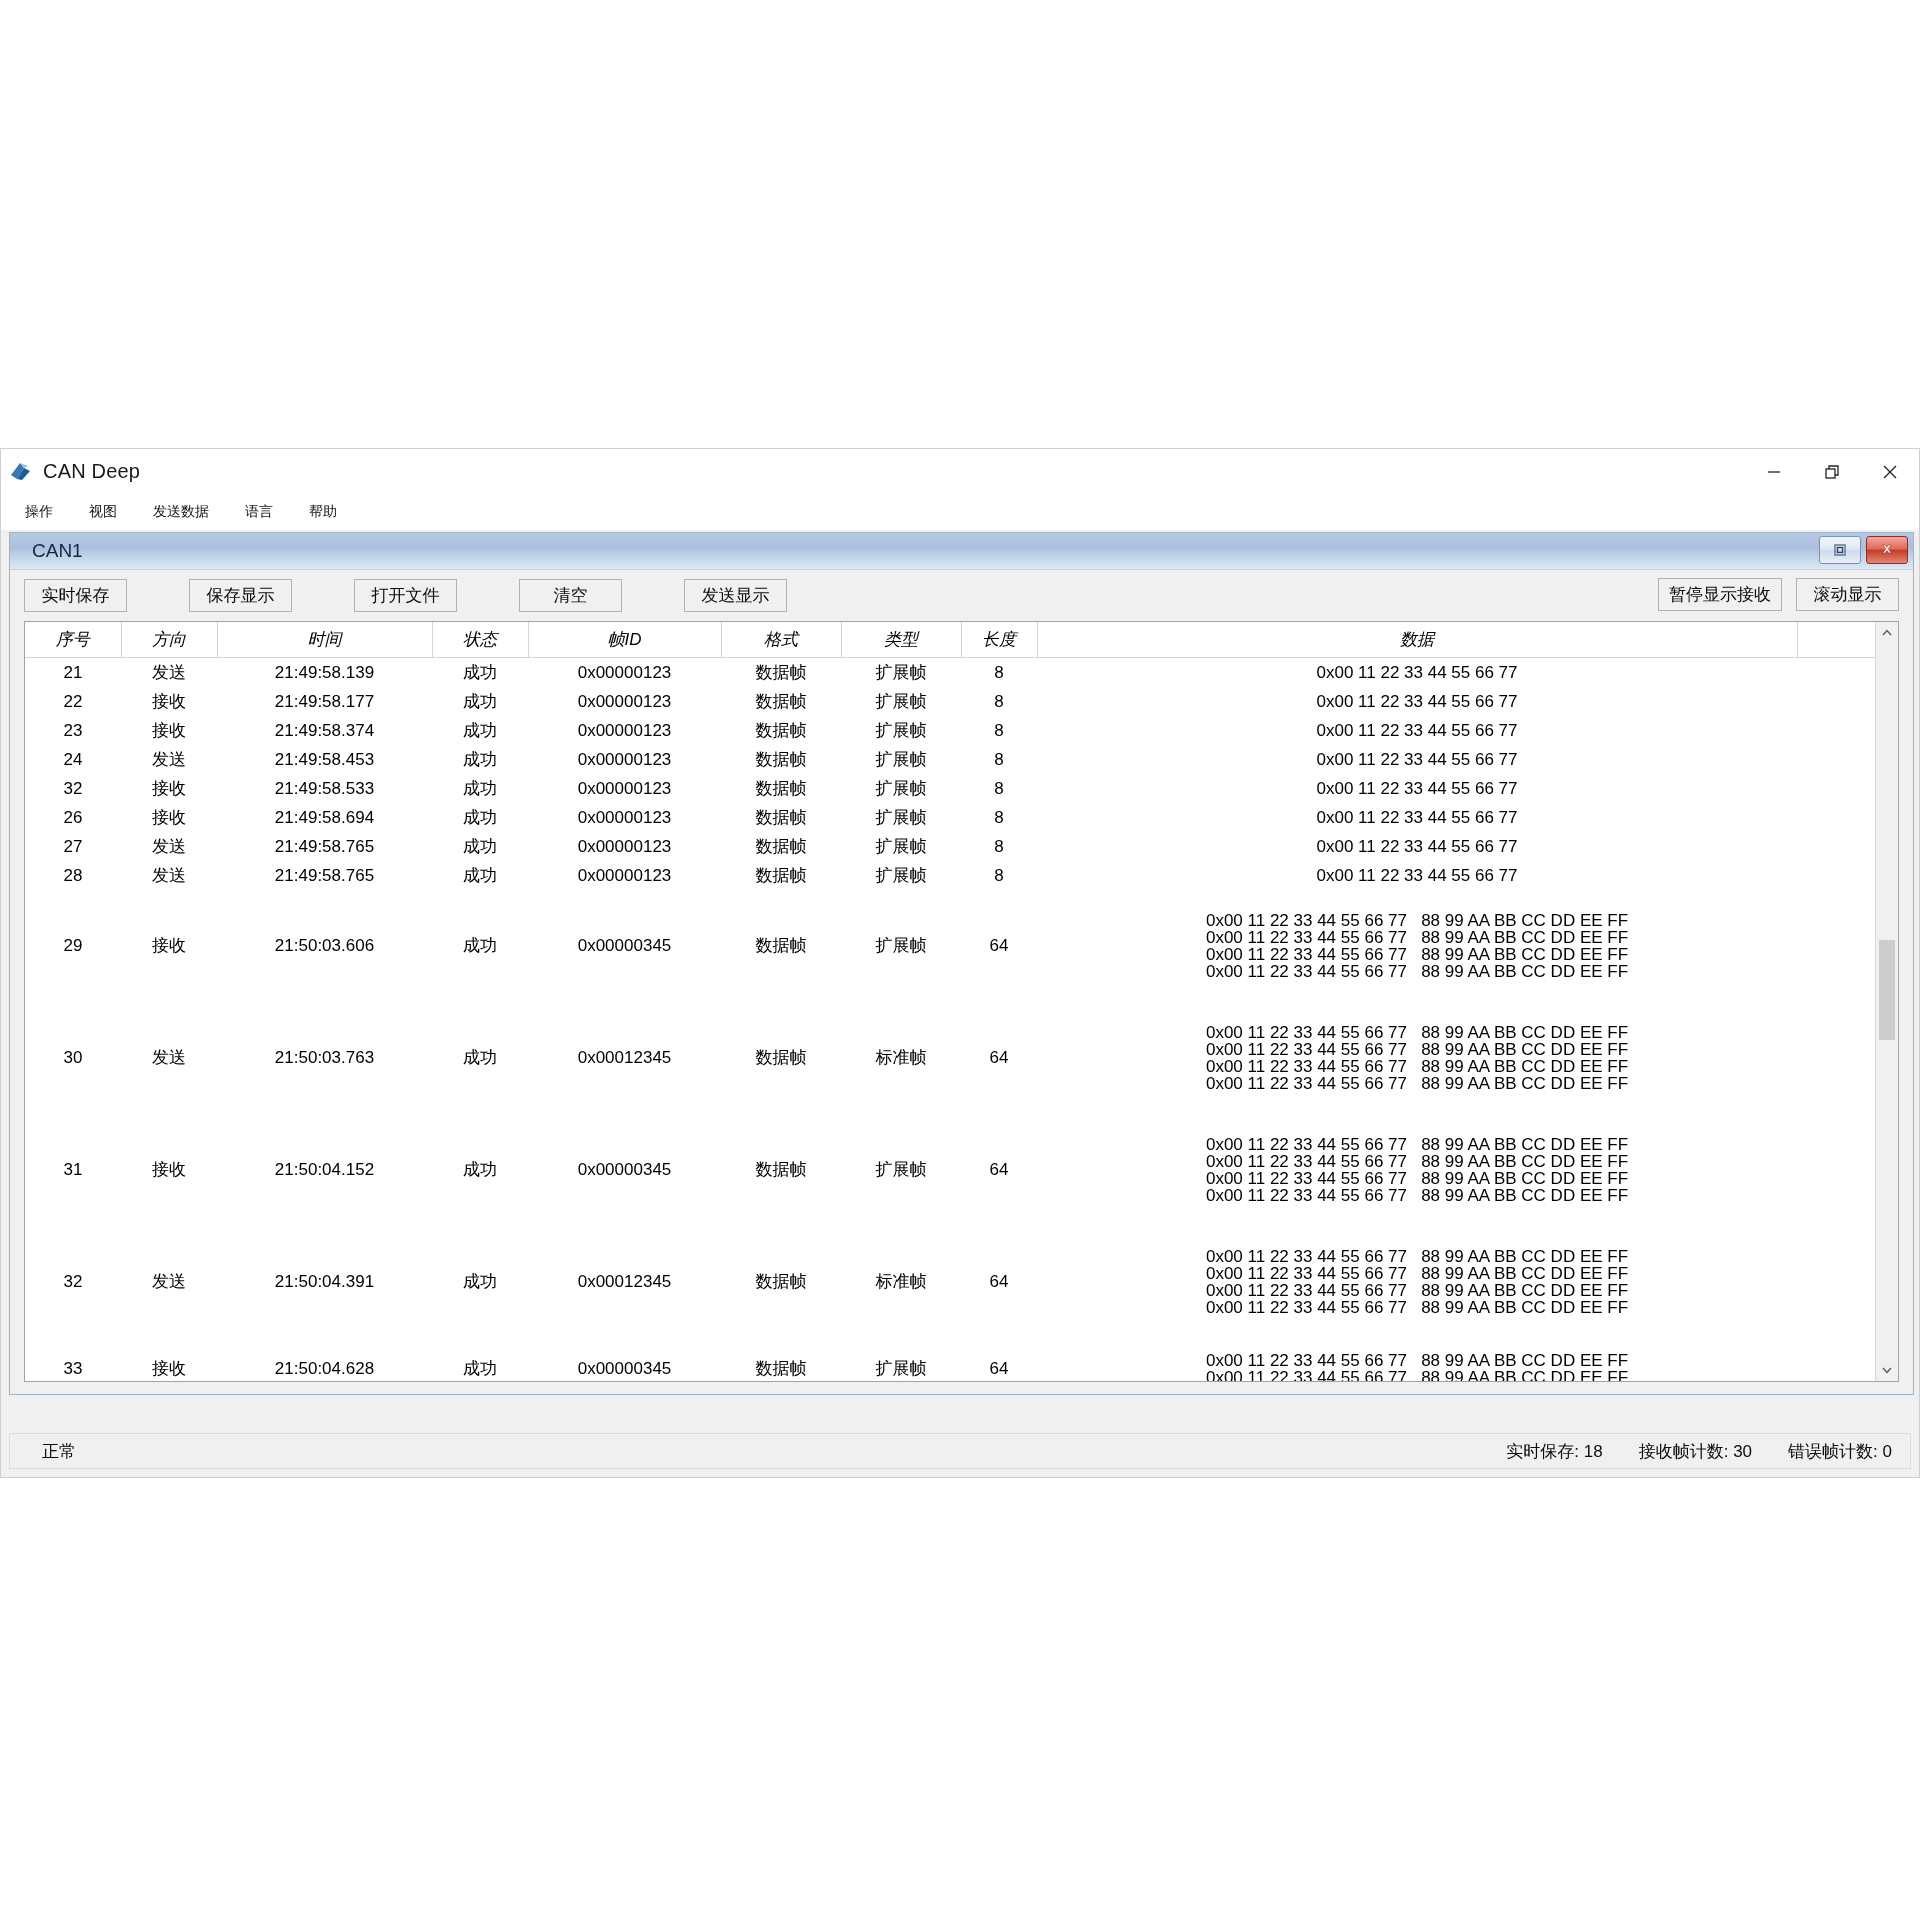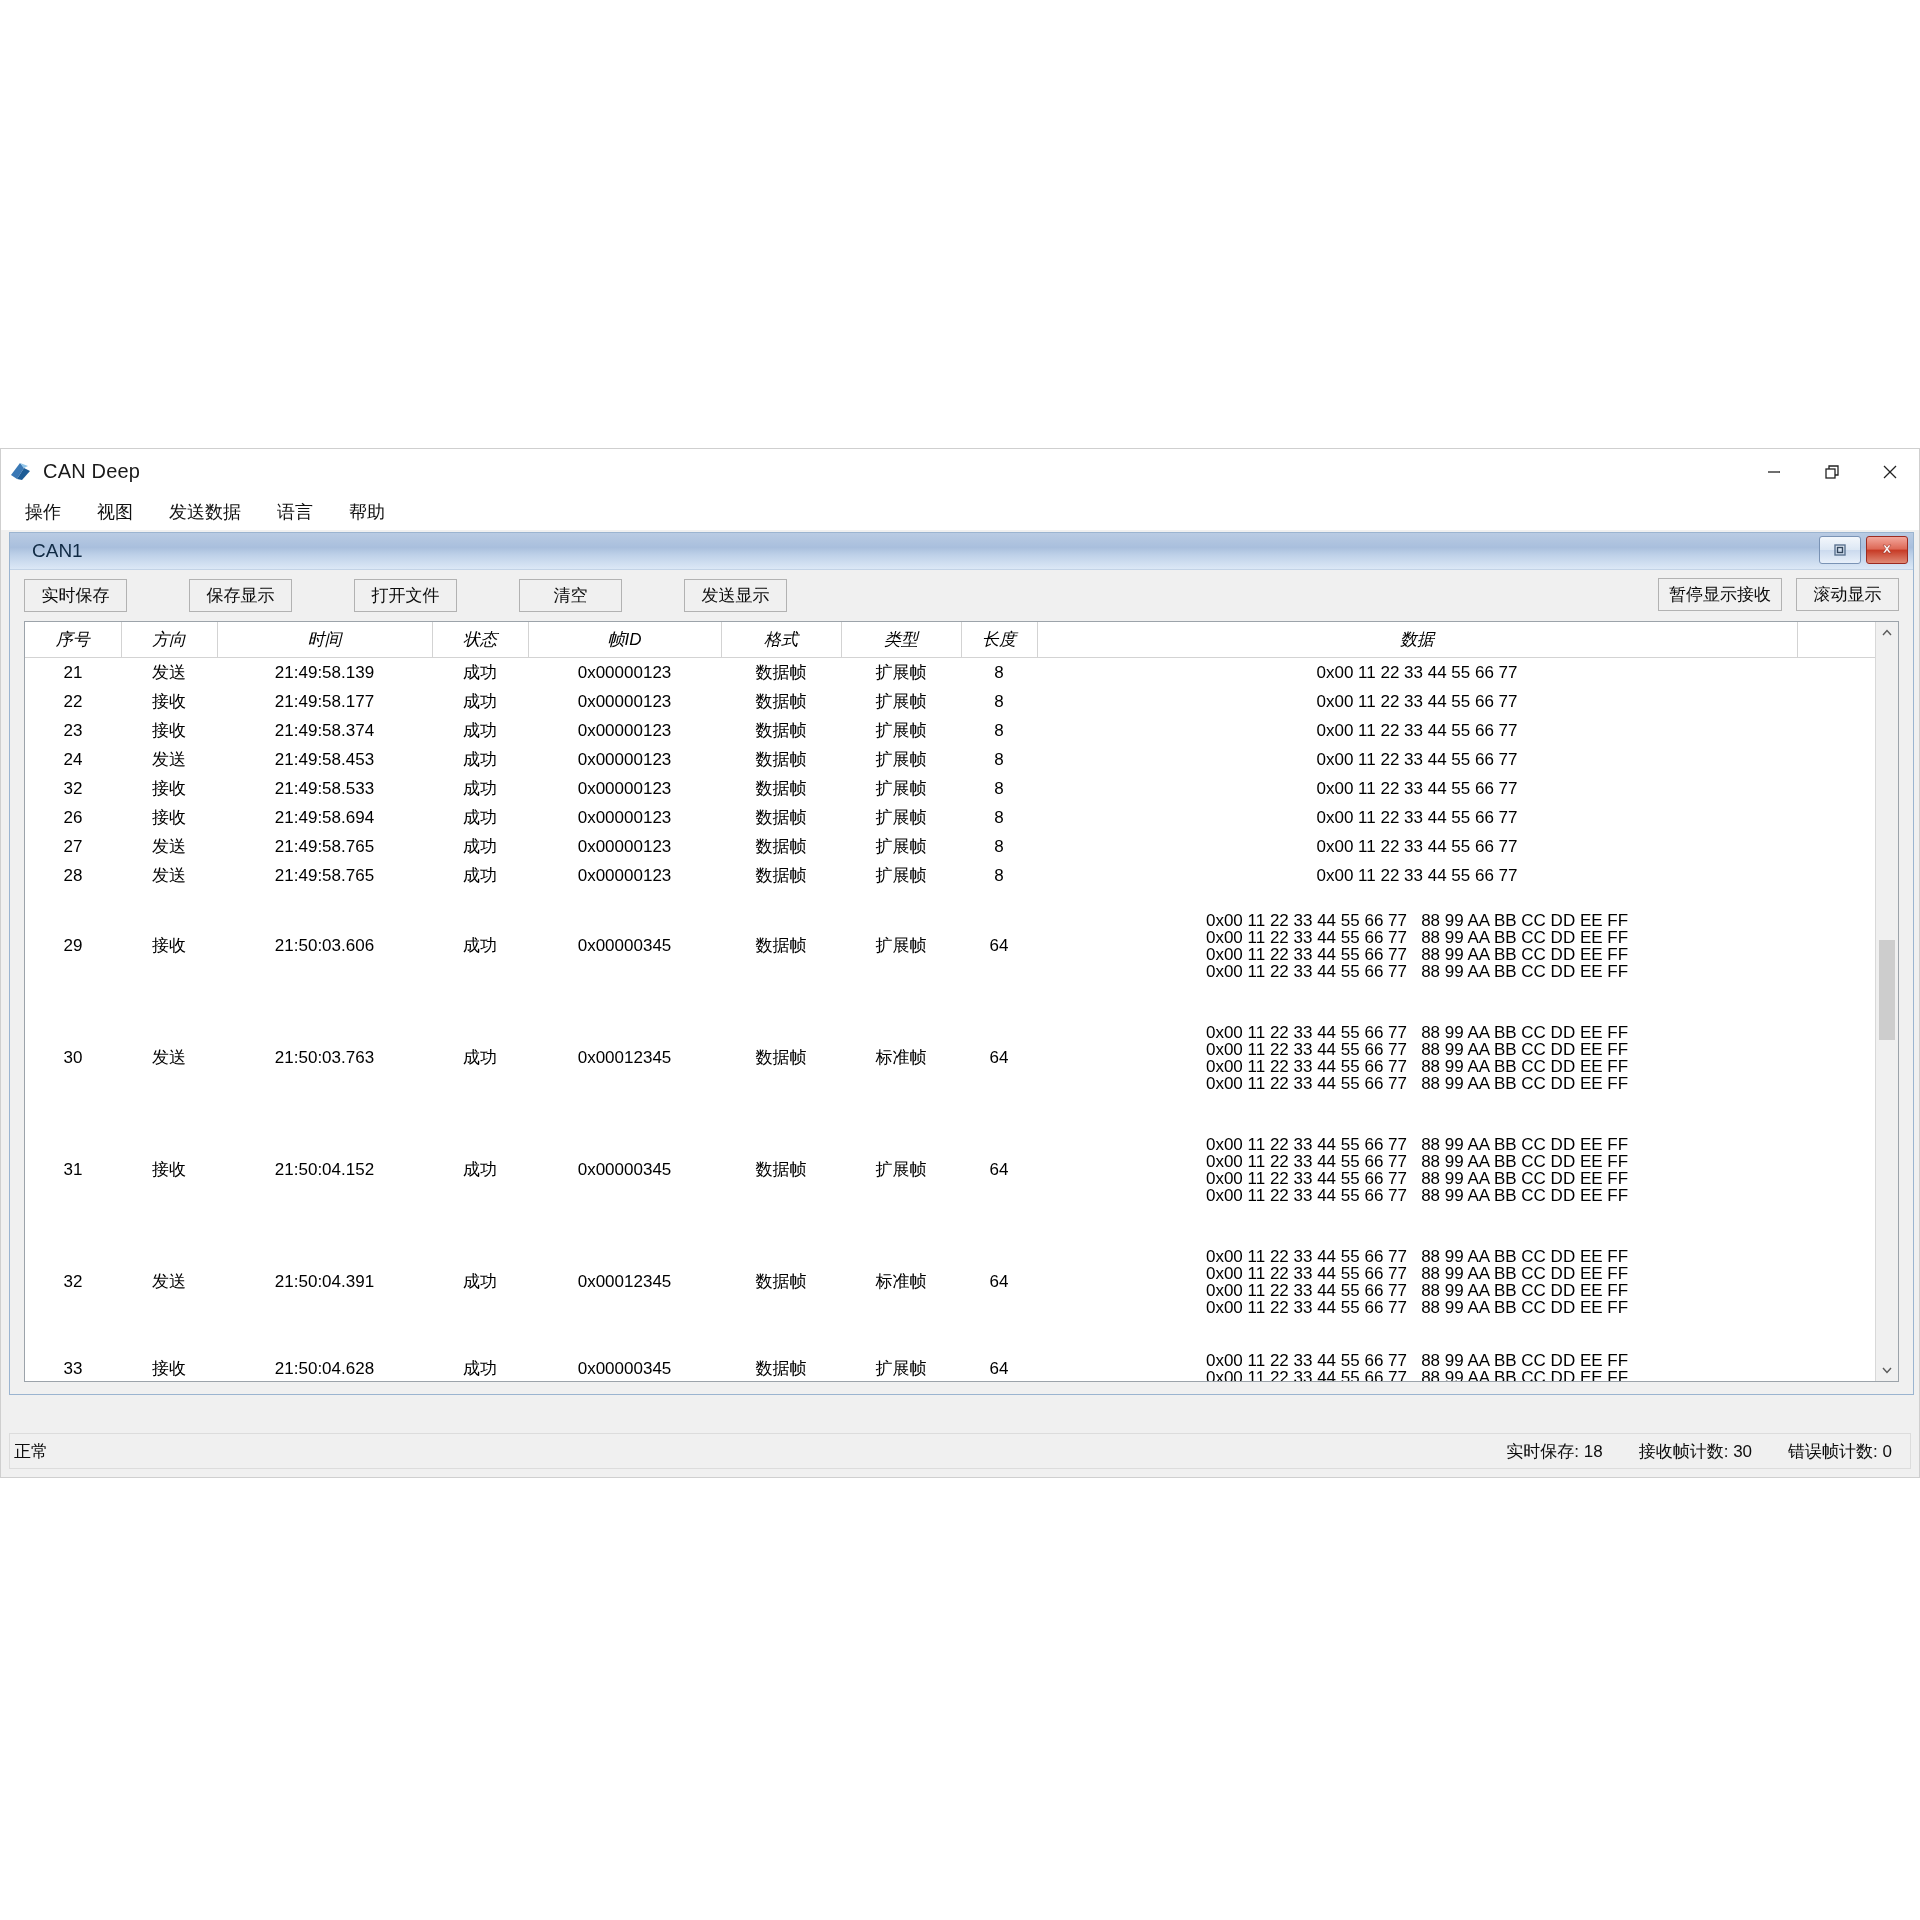--- a/index.html
+++ b/index.html
@@ -72,21 +72,21 @@
   
   .menubar {
     height: 36px;
     background: #ffffff;
     display: flex;
     align-items: center;
     padding-left: 12px;
     box-sizing: border-box;
   }
   .menu-item {
-    font-size: 18px;
+    font-size: 14px;
     color: #111111;
     padding: 2px 12px;
     margin-right: 12px;
     white-space: nowrap;
   }
 
   
   .mdi-client {
     position: absolute;
     left: 8px;
@@ -278,21 +278,21 @@
     height: 36px;
     background: #f0f0f0;
     border: 1px solid #dcdcdc;
     box-sizing: border-box;
     display: flex;
     align-items: center;
   }
   .status-left {
     font-size: 17px;
     color: #0d0d0d;
-    margin-left: 4px;
+    margin-left: 32px;
     white-space: nowrap;
   }
   .status-right {
     position: absolute;
     right: 18px;
     display: flex;
     gap: 36px;
     font-size: 17px;
     color: #0d0d0d;
     white-space: nowrap;

